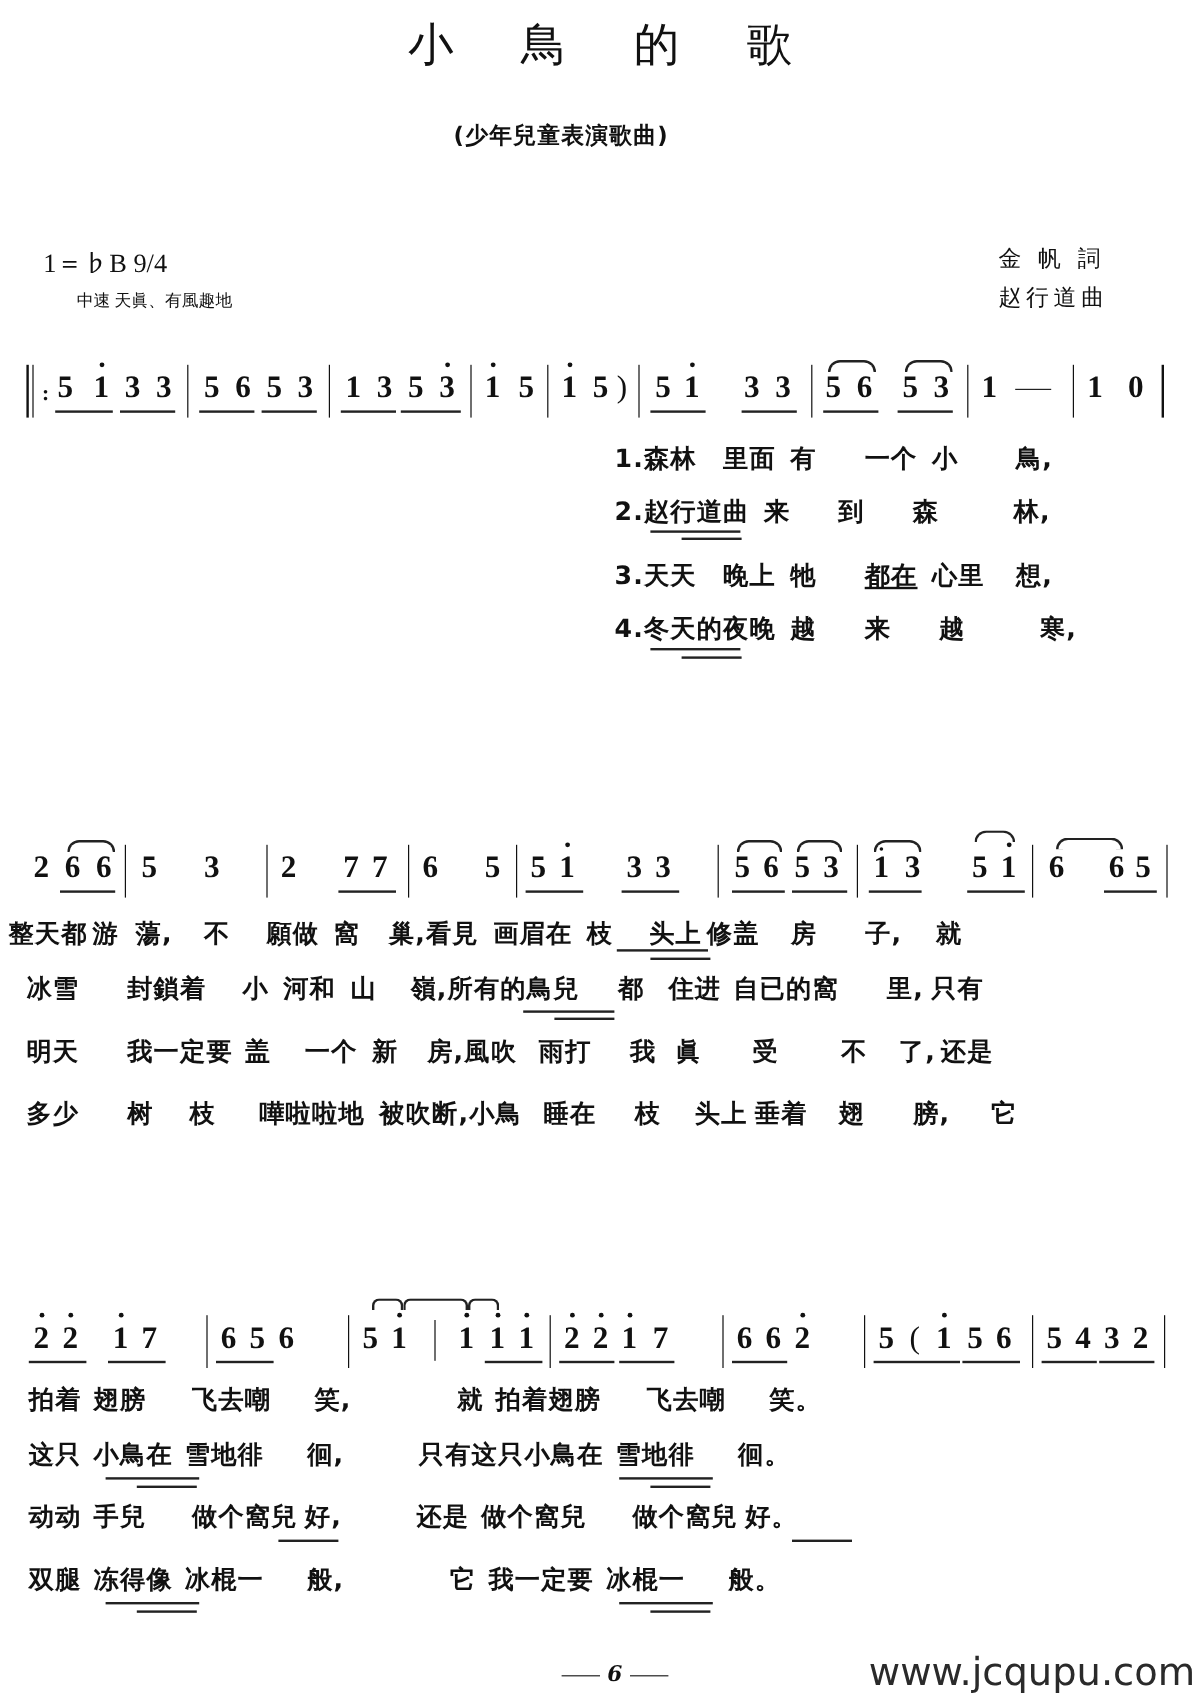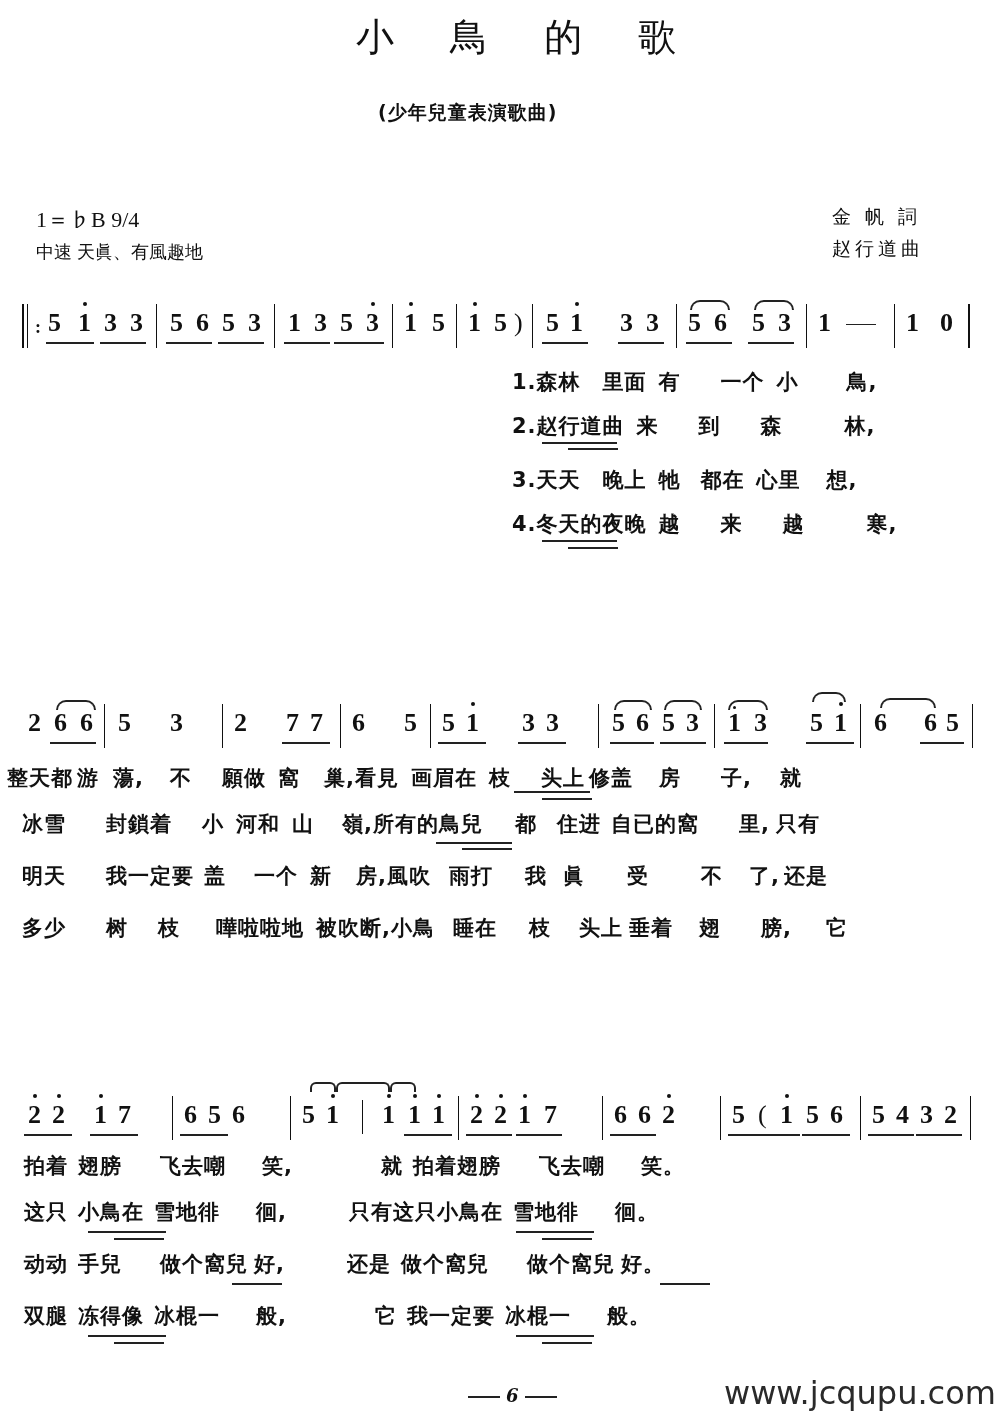--- a/index.html
+++ b/index.html
@@ -1,23 +1,23 @@
 <!DOCTYPE html>
 <html><head>
   <meta charset="utf-8">
   <style>
     html, body { margin: 0; padding: 0; background: #ffffff; }
     body { width: 996px; height: 1416px; position: relative; overflow: hidden;
            font-family: "DejaVu Serif", "Liberation Serif", serif; color: #111; }
     .abs { position: absolute; white-space: nowrap; }
-    .title { top: 12px; left: 356px; font-size: 38px; letter-spacing: 22px; font-family: "DejaVu Serif", serif; font-weight: normal; }
+    .title { top: 12px; left: 340px; font-size: 38px; letter-spacing: 22px; font-family: "DejaVu Serif", serif; font-weight: normal; }
     .subtitle { top: 100px; left: 378px; font-size: 19px; font-weight: bold; font-family: "DejaVu Sans", sans-serif; letter-spacing: 1px; }
     .meta-left { top: 204px; left: 36px; font-size: 20px; line-height: 32px; }
     .meta-left .key { font-family: "Liberation Serif", serif; font-size: 22px; }
-    .meta-left .tempo { font-family: Liberation Sans, sans-serif; font-size: 18px; }
+    .meta-left .tempo { font-family: Liberation Serif, serif; font-size: 14px; margin-left: 28px; }
     .meta-right { top: 200px; left: 832px; font-family: "DejaVu Sans", sans-serif; font-size: 19px; line-height: 32px; letter-spacing: 4px; }
     .staff { height: 60px; }
     .staff .bar { position: absolute; top: 14px; width: 2px; height: 44px; background: #111; }
     .staff .bar.thin { width: 1px; }
     .note { position: absolute; top: 18px; font-family: "Liberation Serif", serif; font-weight: bold; font-size: 26px; line-height: 30px; }
     .dot-above { position: absolute; width: 4px; height: 4px; border-radius: 50%; background: #111; }
     .uline { position: absolute; height: 1.5px; background: #222; }
     .slur { position: absolute; border: 2px solid #222; border-bottom: none; border-radius: 14px 14px 0 0; height: 8px; }
     .lyric { position: absolute; font-family: "DejaVu Sans", sans-serif; font-size: 21px; font-weight: bold; letter-spacing: 1px; }
     .lyric-ul { position: absolute; height: 1.5px; background: #222; }
@@ -113,21 +113,21 @@
 
 <div class="lyric" style="top:368px;left:512px;">
   <span>1.</span><span>森林</span><span style="margin-left:22px;">里面</span><span style="margin-left:12px;">有</span><span style="margin-left:40px;">一个</span><span style="margin-left:12px;">小</span><span style="margin-left:48px;">鳥,</span>
 </div>
 <div class="lyric" style="top:412px;left:512px;">
   <span>2.</span><span>赵行道曲</span><span style="margin-left:12px;">来</span><span style="margin-left:40px;">到</span><span style="margin-left:40px;">森</span><span style="margin-left:62px;">林,</span>
 </div>
 <div class="lyric-ul" style="top:442px;left:542px;width:75px;"></div>
 <div class="lyric-ul" style="top:448px;left:568px;width:50px;"></div>
 <div class="lyric" style="top:466px;left:512px;">
-  <span>3.</span><span>天天</span><span style="margin-left:22px;">晚上</span><span style="margin-left:12px;">牠</span><span style="margin-left:20px;">都在</span><span style="margin-left:12px;">心里</span><span style="margin-left:26px;">想,</span>
+  <span>3.</span><span>天天</span><span style="margin-left:22px;">晚上</span><span style="margin-left:12px;">牠</span><span style="margin-left:40px;text-decoration:underline;">都在</span><span style="margin-left:12px;">心里</span><span style="margin-left:26px;">想,</span>
 </div>
 <div class="lyric" style="top:510px;left:512px;">
   <span>4.</span><span>冬天的夜晚</span><span style="margin-left:12px;">越</span><span style="margin-left:40px;">来</span><span style="margin-left:40px;">越</span><span style="margin-left:62px;">寒,</span>
 </div>
 <div class="lyric-ul" style="top:540px;left:542px;width:75px;"></div>
 <div class="lyric-ul" style="top:547px;left:568px;width:50px;"></div>
 
 <div class="abs staff" style="top:690px;left:0;width:996px;">
   <div class="note" style="left:28px;">2</div>
   <div class="note" style="left:54px;">6</div>

